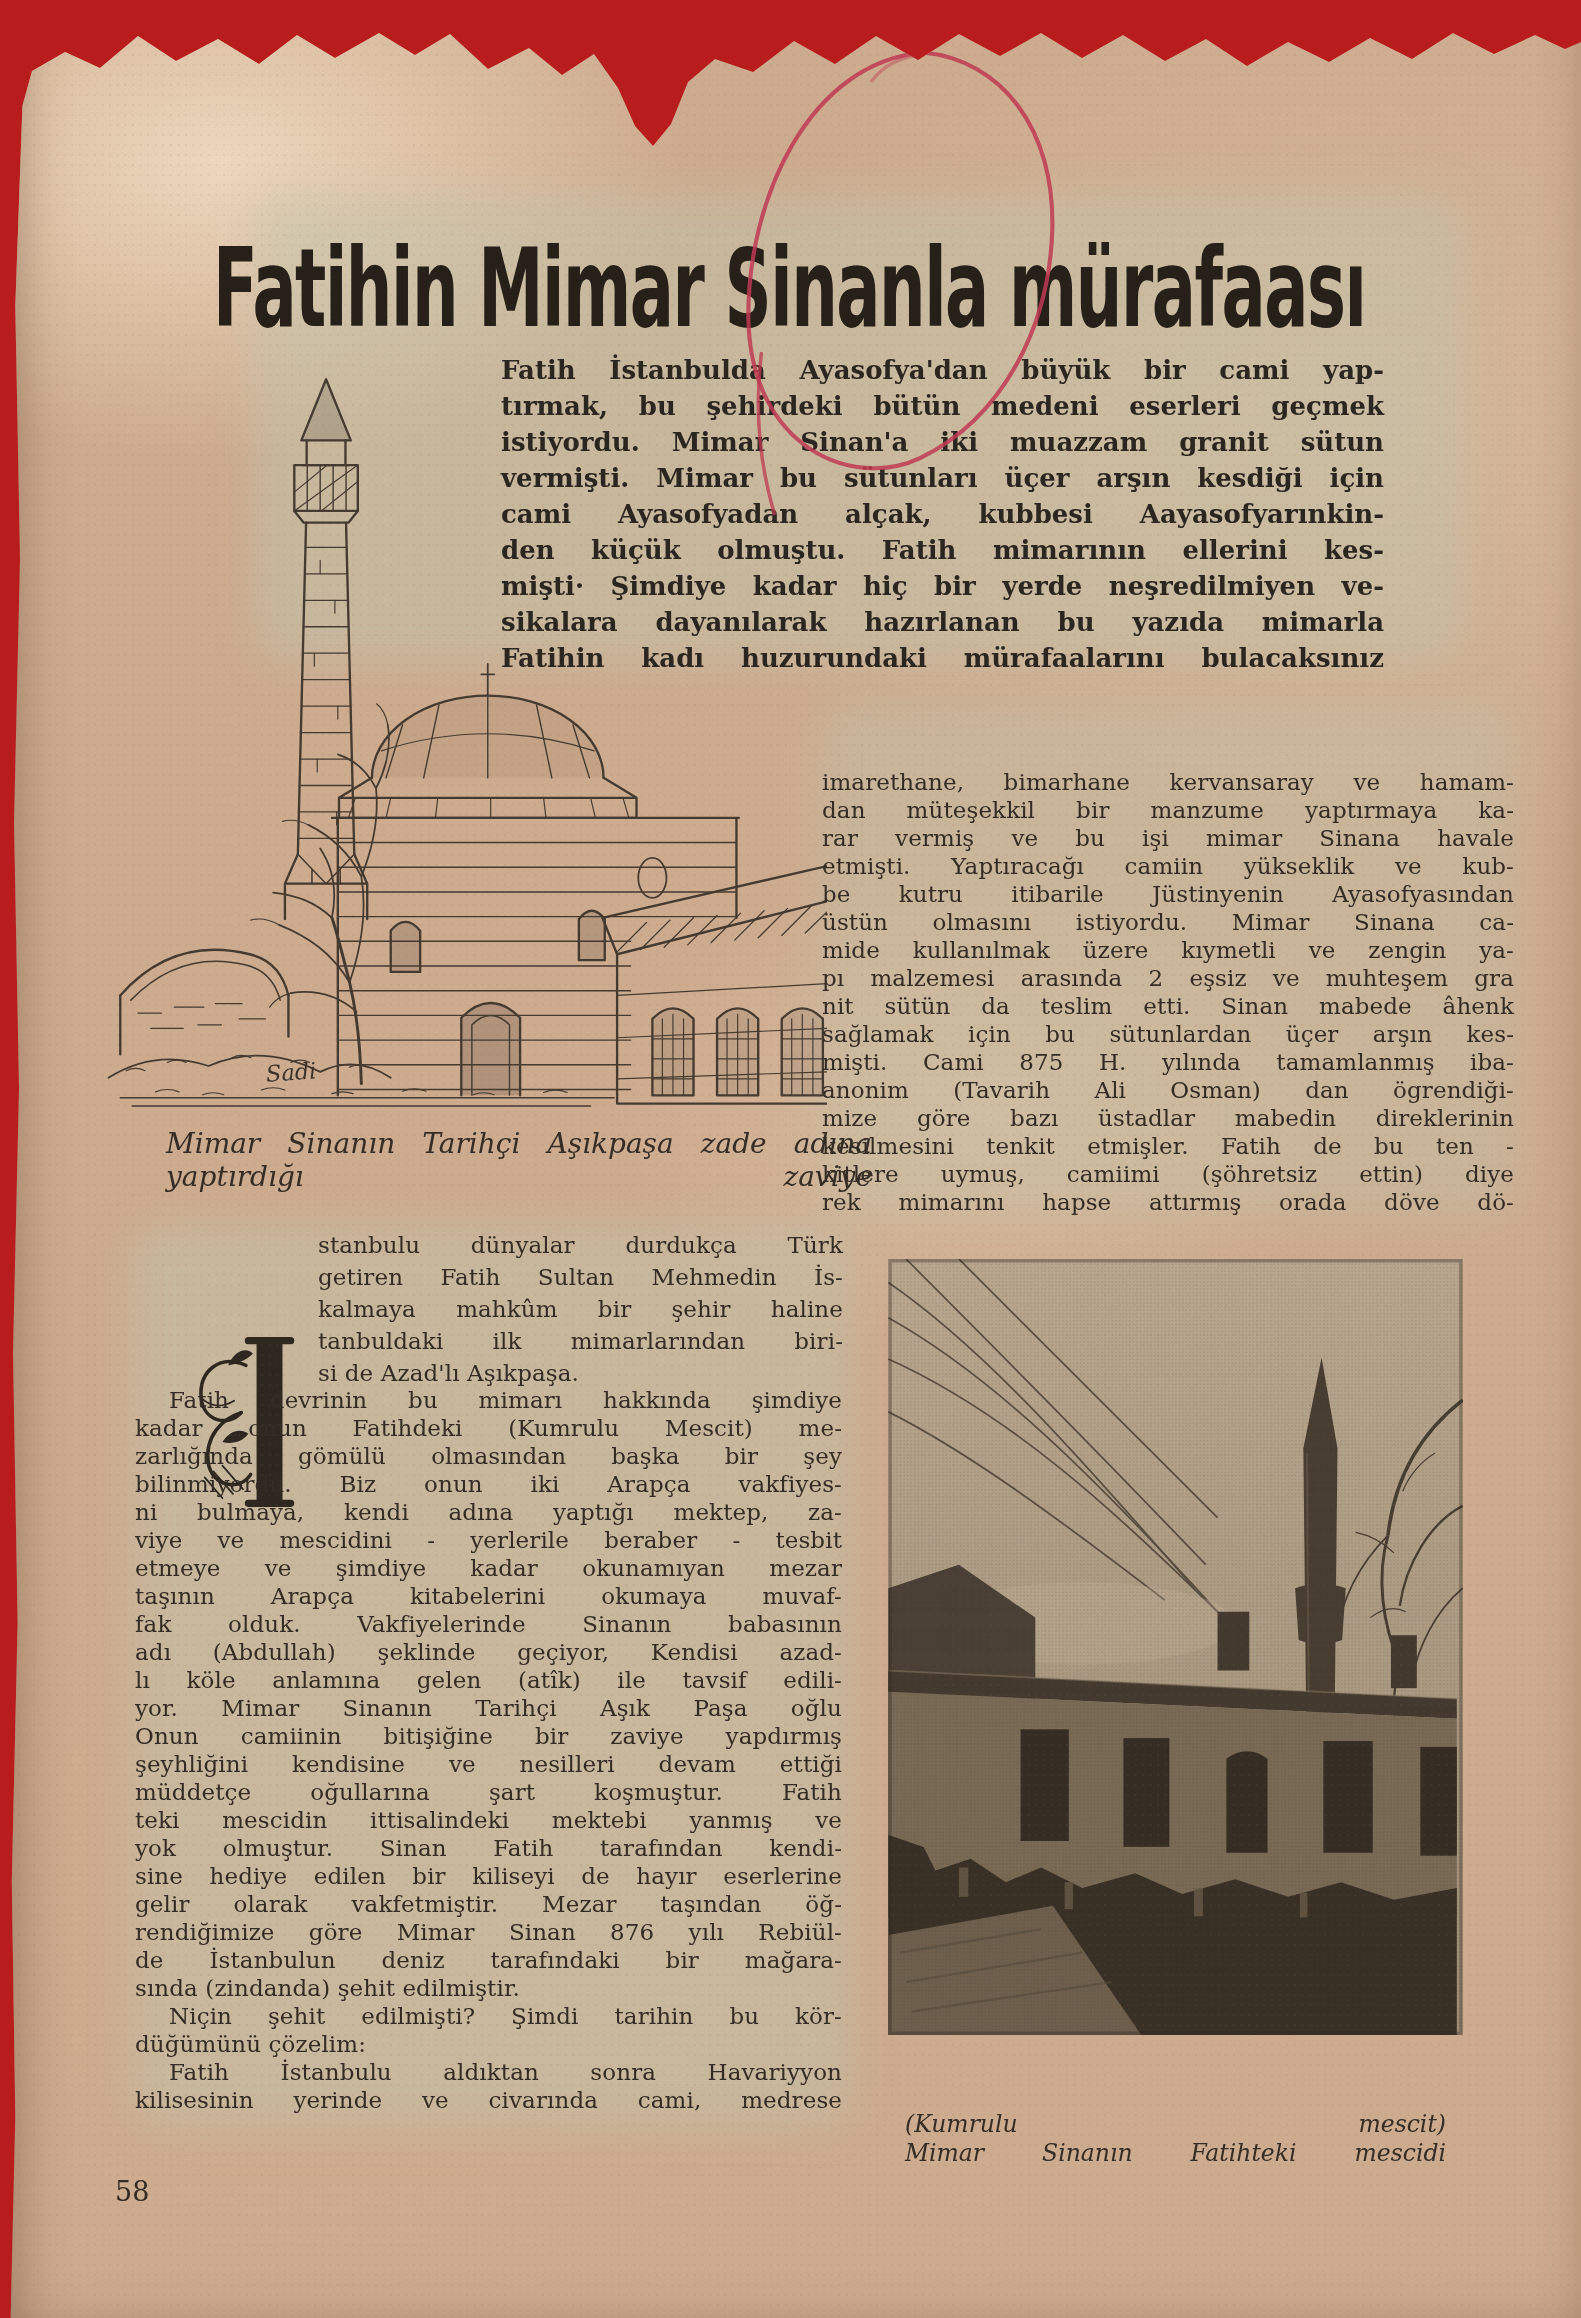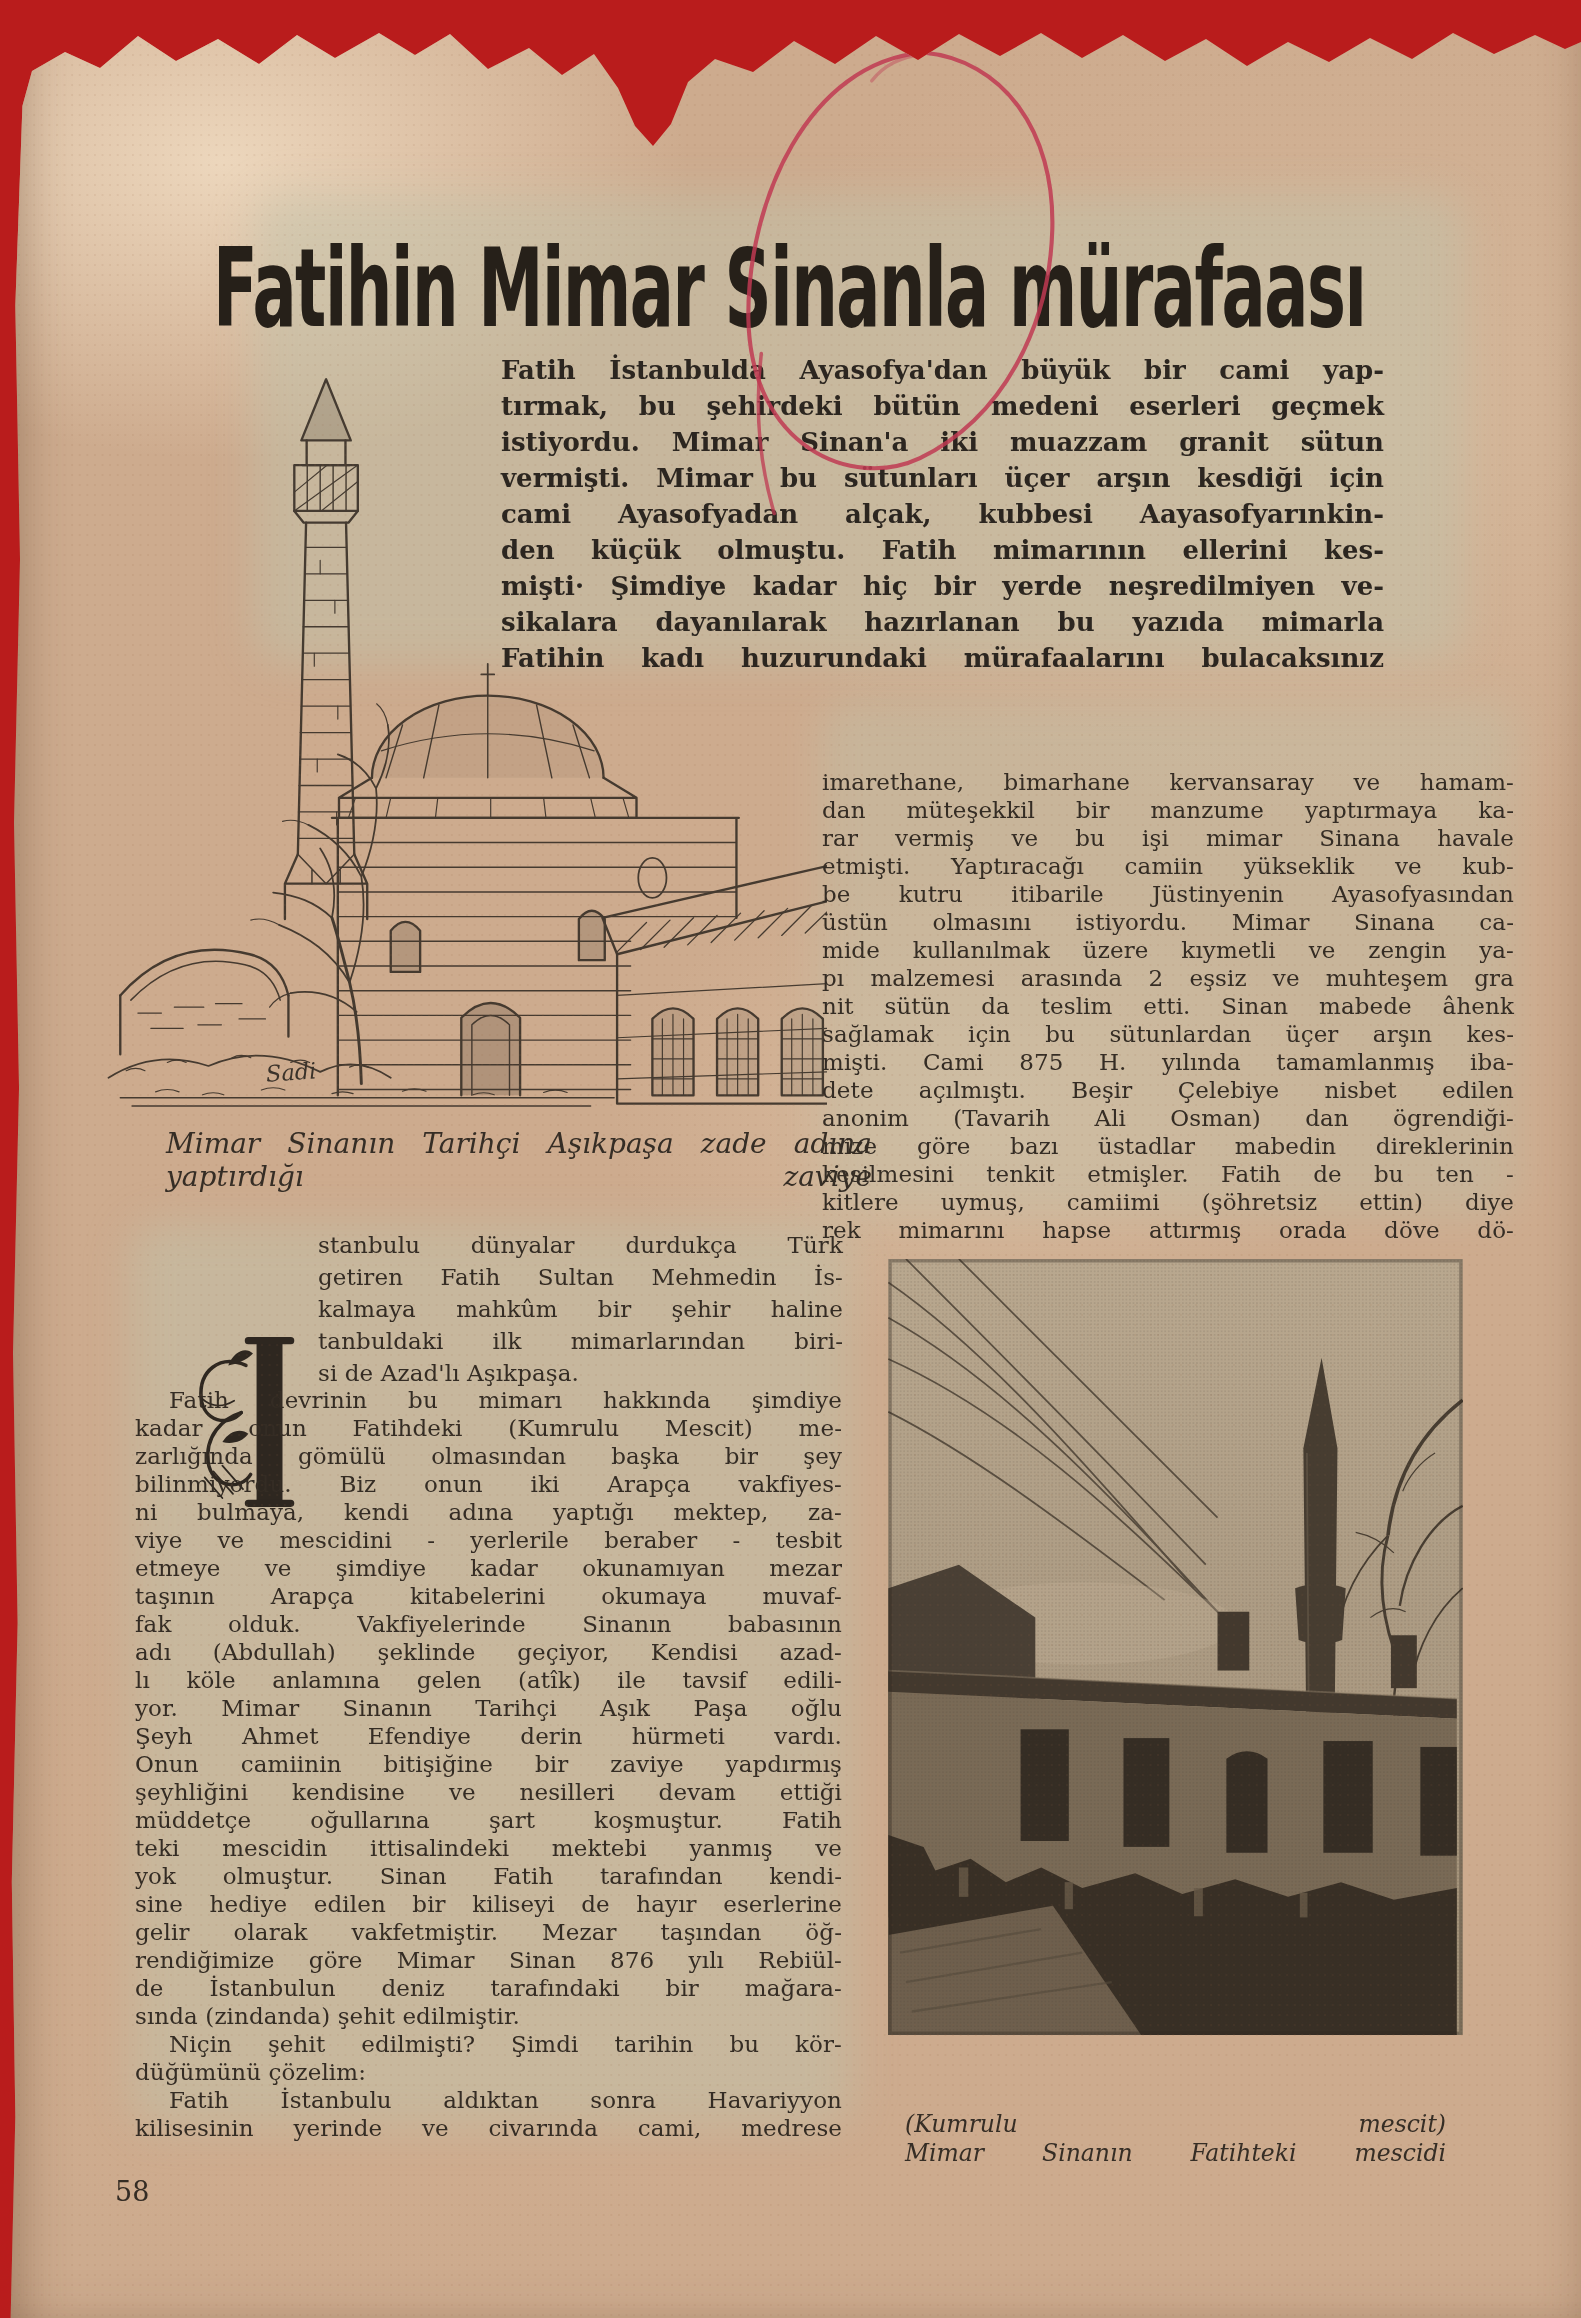--- a/index.html
+++ b/index.html
@@ -173,21 +173,20 @@
           <div class="tl">dan müteşekkil bir manzume yaptırmaya ka-</div>
           <div class="tl">rar vermiş ve bu işi mimar Sinana havale</div>
           <div class="tl">etmişti. Yaptıracağı camiin yükseklik ve kub-</div>
           <div class="tl">be kutru itibarile Jüstinyenin Ayasofyasından</div>
           <div class="tl">üstün olmasını istiyordu. Mimar Sinana ca-</div>
           <div class="tl">mide kullanılmak üzere kıymetli ve zengin ya-</div>
           <div class="tl">pı malzemesi arasında 2 eşsiz ve muhteşem gra</div>
           <div class="tl">nit sütün da teslim etti. Sinan mabede âhenk</div>
           <div class="tl">sağlamak için bu sütunlardan üçer arşın kes-</div>
           <div class="tl">mişti. Cami 875 H. yılında tamamlanmış iba-</div>
-          <div class="tl">dete açılmıştı. Beşir Çelebiye nisbet edilen</div>
           <div class="tl">anonim (Tavarih Ali Osman) dan ögrendiği-</div>
           <div class="tl">mize göre bazı üstadlar mabedin direklerinin</div>
           <div class="tl">kesilmesini tenkit etmişler. Fatih de bu ten -</div>
           <div class="tl">kitlere uymuş, camiimi (şöhretsiz ettin) diye</div>
           <div class="tl">rek mimarını hapse attırmış orada döve dö-</div>
         </div>
       </div>
 
     <div class="dropcap">
       <svg width="112" height="184" viewBox="0 0 190 312">
@@ -218,21 +217,20 @@
           <div class="tl">zarlığında gömülü olmasından başka bir şey</div>
           <div class="tl">bilinmiyordu. Biz onun iki Arapça vakfiyes-</div>
           <div class="tl">ni bulmaya, kendi adına yaptığı mektep, za-</div>
           <div class="tl">viye ve mescidini - yerlerile beraber - tesbit</div>
           <div class="tl">etmeye ve şimdiye kadar okunamıyan mezar</div>
           <div class="tl">taşının Arapça kitabelerini okumaya muvaf-</div>
           <div class="tl">fak olduk. Vakfiyelerinde Sinanın babasının</div>
           <div class="tl">adı (Abdullah) şeklinde geçiyor, Kendisi azad-</div>
           <div class="tl">lı köle anlamına gelen (atîk) ile tavsif edili-</div>
           <div class="tl">yor. Mimar Sinanın Tarihçi Aşık Paşa oğlu</div>
-          <div class="tl">Şeyh Ahmet Efendiye derin hürmeti vardı.</div>
           <div class="tl">Onun camiinin bitişiğine bir zaviye yapdırmış</div>
           <div class="tl">şeyhliğini kendisine ve nesilleri devam ettiği</div>
           <div class="tl">müddetçe oğullarına şart koşmuştur. Fatih</div>
           <div class="tl">teki mescidin ittisalindeki mektebi yanmış ve</div>
           <div class="tl">yok olmuştur. Sinan Fatih tarafından kendi-</div>
           <div class="tl">sine hediye edilen bir kiliseyi de hayır eserlerine</div>
           <div class="tl">gelir olarak vakfetmiştir. Mezar taşından öğ-</div>
           <div class="tl">rendiğimize göre Mimar Sinan 876 yılı Rebiül-</div>
           <div class="tl">de İstanbulun deniz tarafındaki bir mağara-</div>
           <div class="tl">sında (zindanda) şehit edilmiştir.</div>

